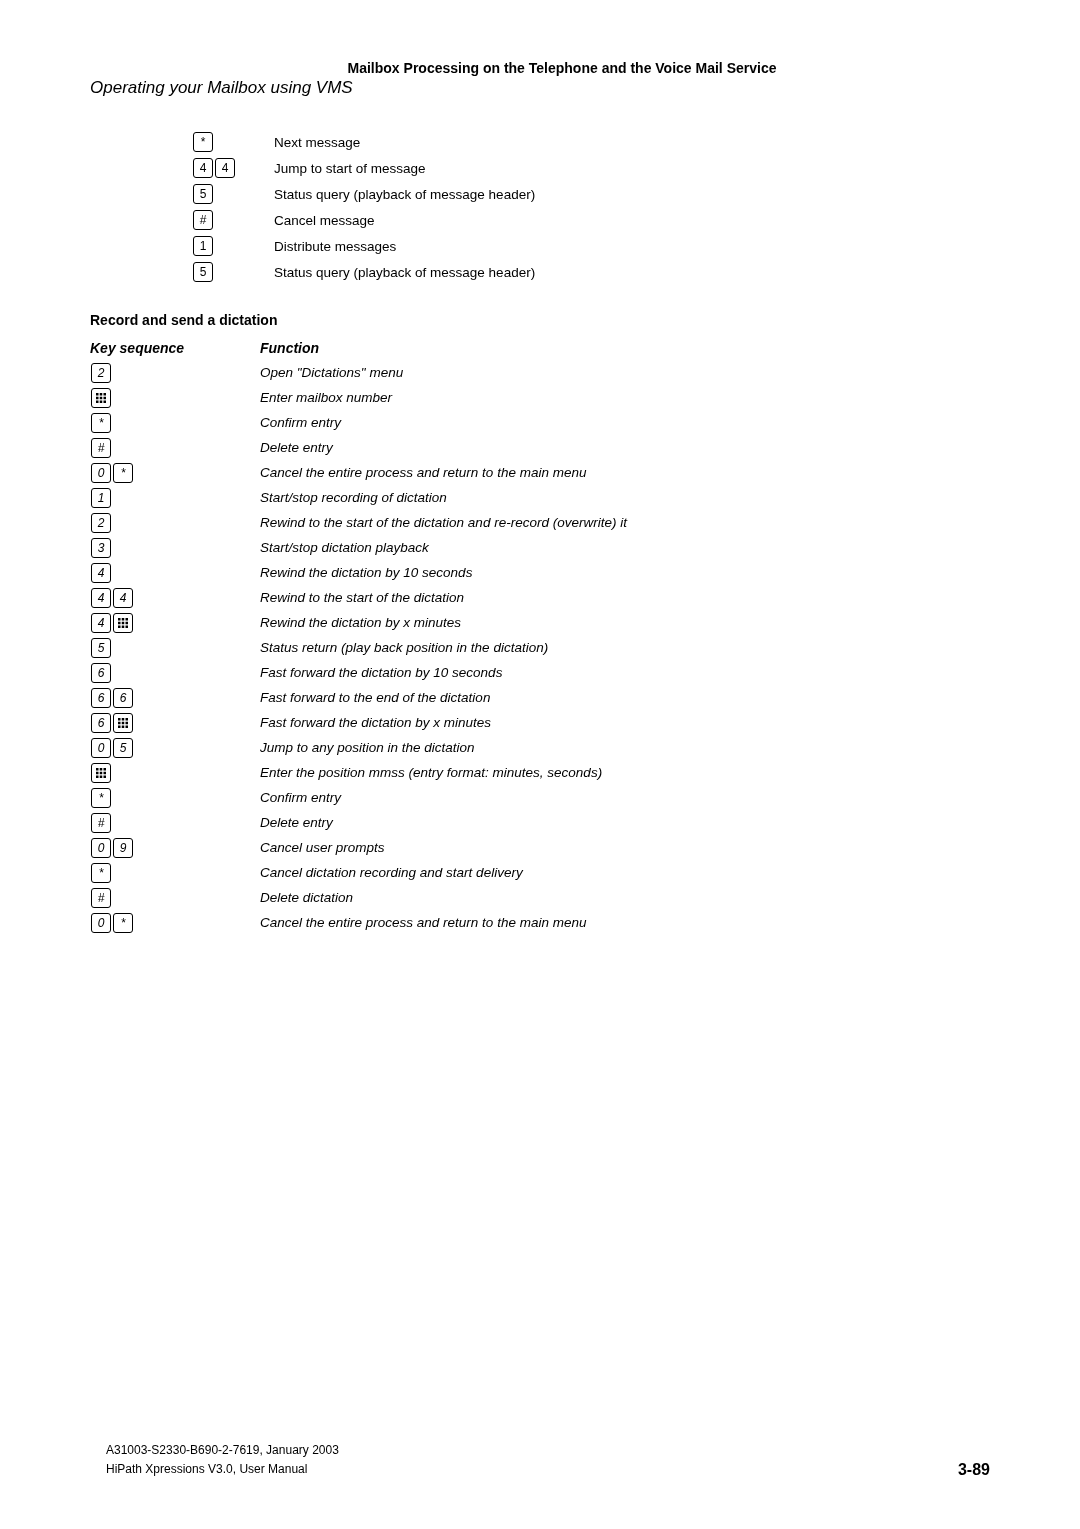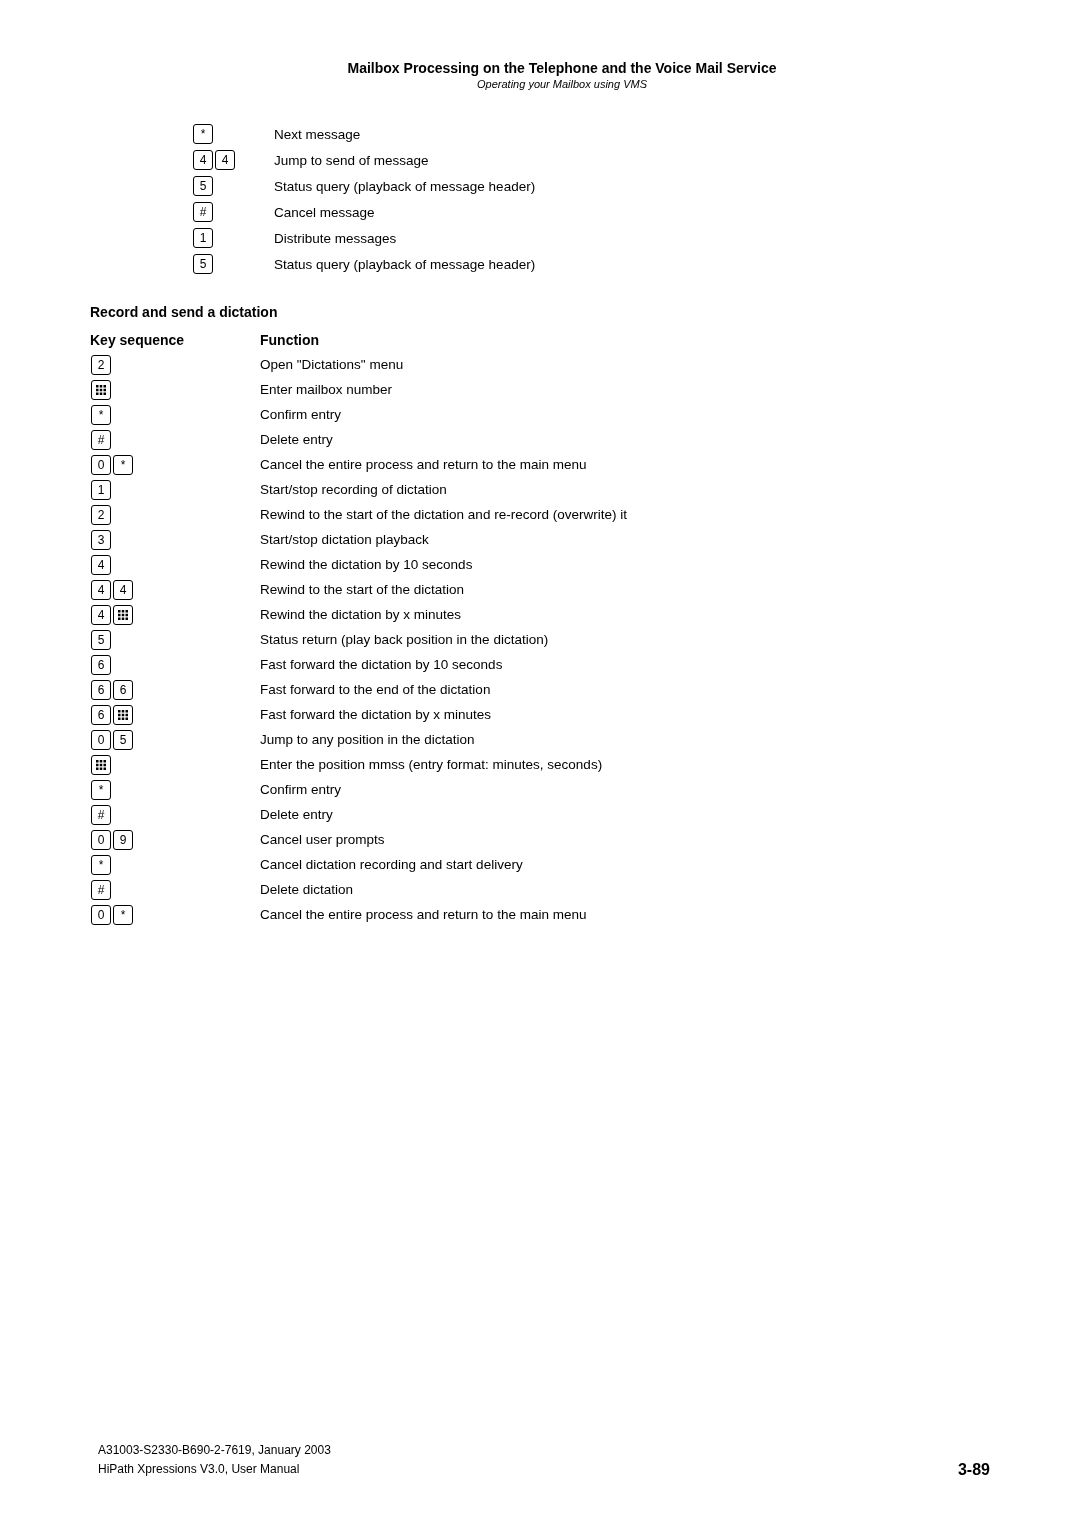--- a/index.html
+++ b/index.html
@@ -18,23 +18,23 @@
       padding: 60px 46px 80px 90px;
       position: relative;
     }
     .header-title {
       text-align: center;
       font-weight: bold;
       font-size: 14px;
       margin-bottom: 2px;
     }
     .header-subtitle {
-      text-align: center;
+      text-align: left;
       font-style: italic;
-      font-size: 11px;
+      font-size: 17px;
       margin-bottom: 30px;
     }
     .key-box {
       display: inline-flex;
       align-items: center;
       justify-content: center;
       border: 1.5px solid #000;
       border-radius: 3px;
       min-width: 20px;
       height: 20px;
@@ -74,20 +74,21 @@
     }
     .section-heading {
       font-weight: bold;
       font-size: 14px;
       margin-bottom: 12px;
       margin-top: 26px;
     }
     .main-table {
       width: 100%;
       border-collapse: collapse;
+      font-style: italic;
     }
     .main-table thead tr th {
       font-weight: bold;
       font-size: 14px;
       text-align: left;
       padding-bottom: 4px;
       border-bottom: none;
     }
     .main-table thead tr th:first-child {
       width: 170px;
@@ -96,21 +97,21 @@
       padding: 2.5px 0;
       vertical-align: middle;
     }
     .main-table tbody tr td:first-child {
       width: 170px;
       white-space: nowrap;
     }
     .footer {
       position: absolute;
       bottom: 50px;
-      left: 98px;
+      left: 106px;
       right: 90px;
       display: flex;
       justify-content: space-between;
       align-items: flex-end;
       font-size: 12px;
     }
     .footer-left {
       line-height: 1.6;
     }
     .footer-right {
@@ -127,21 +128,21 @@
   <div class="header-subtitle">Operating your Mailbox using VMS</div>
 
   <table class="top-table">
     <tbody id="top-tbody">
         <tr>
           <td><span class="key-box">*</span></td>
           <td>Next message</td>
         </tr>
         <tr>
           <td><span class="key-box">4</span><span class="key-box">4</span></td>
-          <td>Jump to send of message</td>
+          <td>Jump to start of message</td>
         </tr>
         <tr>
           <td><span class="key-box">5</span></td>
           <td>Status query (playback of message header)</td>
         </tr>
         <tr>
           <td><span class="key-box">#</span></td>
           <td>Cancel message</td>
         </tr>
         <tr>

